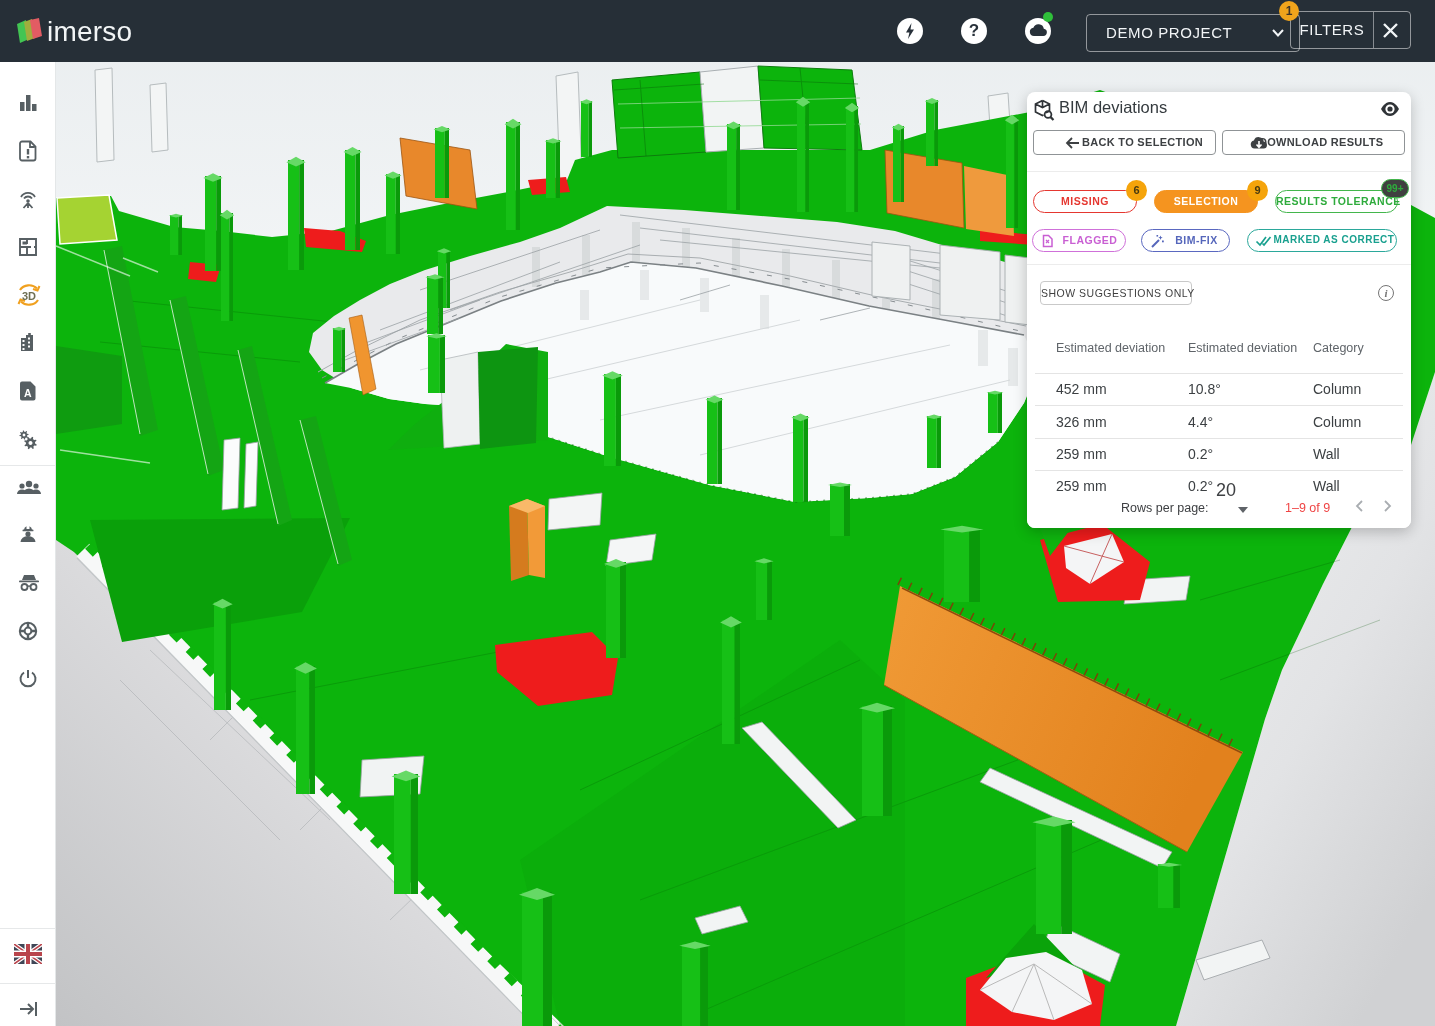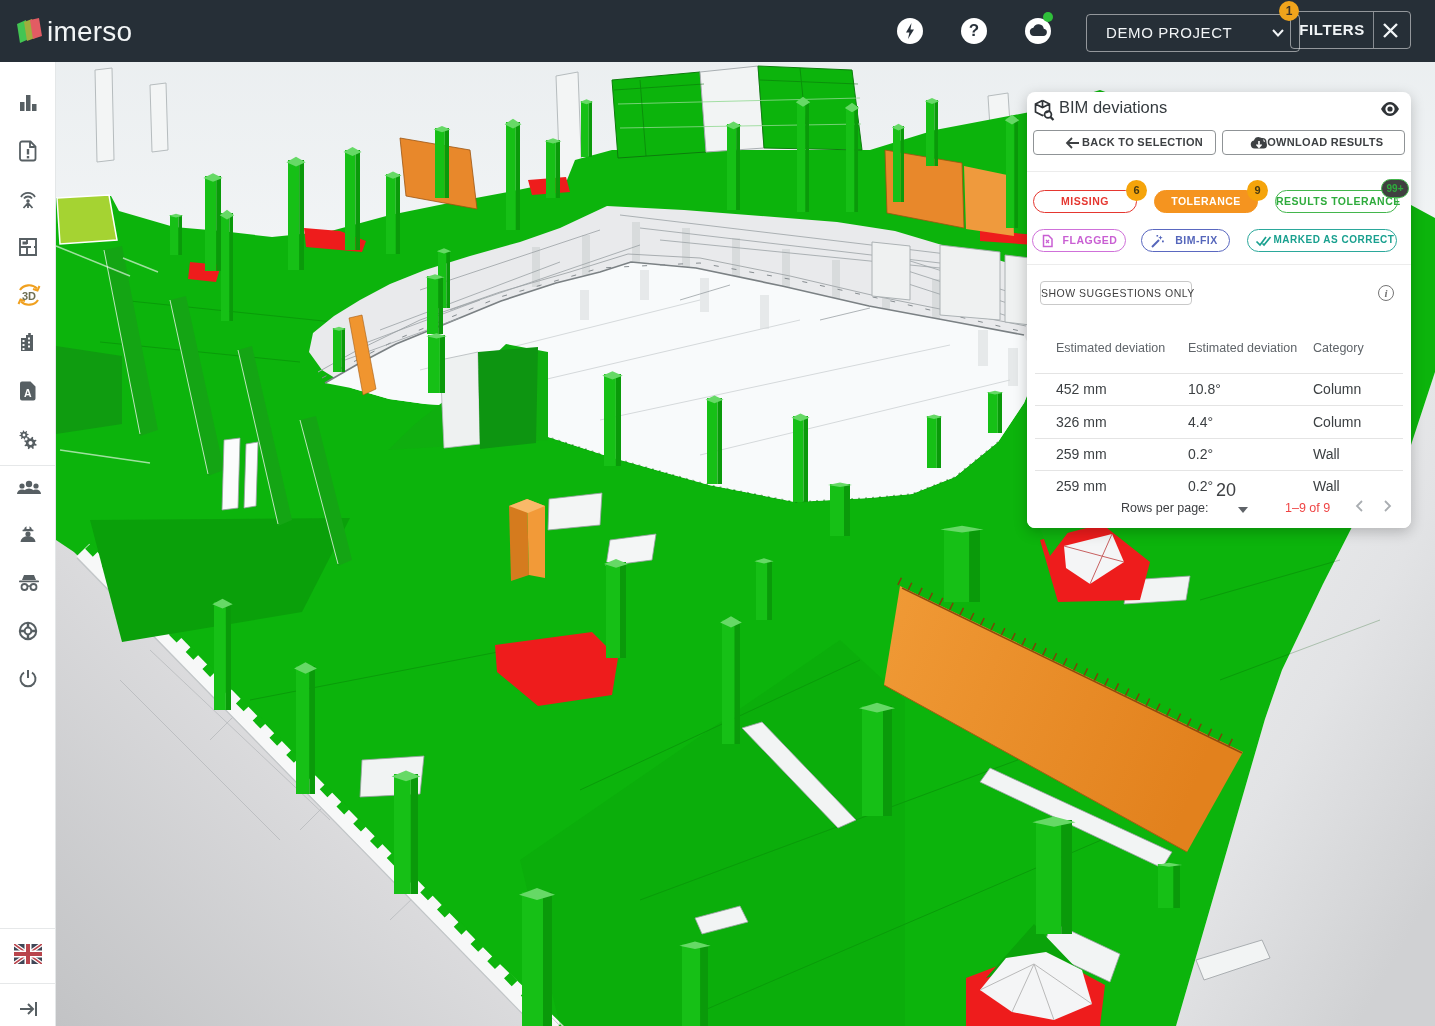--- a/index.html
+++ b/index.html
@@ -5,21 +5,21 @@
 *{margin:0;padding:0;box-sizing:border-box}
 html,body{width:1435px;height:1026px;overflow:hidden;font-family:"Liberation Sans",sans-serif;background:#fff}
 #stage{position:absolute;left:0;top:0;width:1435px;height:1026px;overflow:hidden}
 #scene{position:absolute;left:0;top:0}
 #topbar{position:absolute;left:0;top:0;width:1435px;height:62px;background:#262f37;z-index:20}
 #logotext{position:absolute;left:47px;top:16px;font-size:28px;color:#f2f5f6;letter-spacing:0.2px}
 .circbtn{position:absolute;top:18px;width:26px;height:26px;border-radius:50%;background:#fff;z-index:21}
 #greendot{position:absolute;left:1043px;top:12px;width:10px;height:10px;border-radius:50%;background:#2fbf3a;z-index:22}
 #demobtn{position:absolute;left:1086px;top:14px;width:214px;height:38px;border:1px solid rgba(255,255,255,.5);border-radius:4px;color:#f2f5f7;font-size:15px;font-weight:normal;letter-spacing:.6px;line-height:36px;padding-left:19px;z-index:21}
 #filtgroup{position:absolute;left:1290px;top:11px;width:121px;height:38px;border:1px solid rgba(255,255,255,.5);border-radius:4px;z-index:21}
-#filtgroup .lbl{position:absolute;left:0;top:0;width:82px;height:36px;line-height:36px;text-align:center;color:#f2f5f7;font-size:15px;font-weight:bold;letter-spacing:.6px}
+#filtgroup .lbl{position:absolute;left:0;top:0;width:82px;height:36px;line-height:36px;text-align:center;color:#f2f5f7;font-size:15px;font-weight:normal;letter-spacing:.6px}
 #filtgroup .div{position:absolute;left:82px;top:0;width:1px;height:36px;background:rgba(255,255,255,.45)}
 #badge1{position:absolute;left:1279px;top:1px;width:20px;height:20px;border-radius:50%;background:#f0a41c;color:#3e3428;font-size:12px;font-weight:bold;text-align:center;line-height:20px;z-index:23}
 #sidebar{position:absolute;left:0;top:62px;width:56px;height:964px;background:#fff;border-right:1px solid #e4e7e8;z-index:15}
 .sicon{position:absolute;left:16px}
 .sdiv{position:absolute;left:0;width:56px;height:1px;background:#e6e8e9}
 #panel{position:absolute;left:1027px;top:92px;width:384px;height:436px;background:#fff;border-radius:8px;box-shadow:0 4px 14px rgba(0,0,0,.22);z-index:10}
 .pab{position:absolute}
 .pbtn{position:absolute;border:1px solid #8f9396;border-radius:4px;background:#fff;color:#3d4043;font-size:11px;font-weight:bold;letter-spacing:.3px;text-align:left;white-space:nowrap}
 .chip{position:absolute;height:23px;border-radius:12px;font-size:10.5px;font-weight:bold;letter-spacing:.5px;text-align:center;line-height:20px;background:#fff;white-space:nowrap}
 .cbadge{position:absolute;width:21px;height:21px;border-radius:50%;background:#f5a40b;color:#473a10;font-size:11px;font-weight:bold;text-align:center;line-height:21px;z-index:3}
@@ -422,21 +422,21 @@
 </div>
 <div class="pbtn" style="left:195px;top:38px;width:183px;height:25px;line-height:23px;padding-left:36px">DOWNLOAD RESULTS
 <svg class="pab" style="left:26px;top:4px" width="20" height="16" viewBox="0 0 20 16">
           <path d="M5.5 13.5 a4 4 0 0 1 -0.6 -7.9 a5.1 5.1 0 0 1 9.9 1.05 a3.4 3.4 0 0 1 -0.5 6.85 Z" fill="#3d4043"></path>
           <path d="M10 6 V12 M7.5 9.5 L10 12.3 L12.5 9.5" stroke="#fff" stroke-width="1.6" fill="none"></path>
         </svg>
 </div>
 <div class="pdiv" style="top:79px"></div>
 <div class="chip" style="left:6px;top:98px;width:104px;border:1.5px solid #e53730;color:#e53730">MISSING</div>
 <div class="cbadge" style="left:99px;top:88px">6</div>
-<div class="chip" style="left:127px;top:98px;width:104px;background:#f5941f;border:1.5px solid #f5941f;color:#fff">TOLERANCE</div>
+<div class="chip" style="left:127px;top:98px;width:104px;background:#f5941f;border:1.5px solid #f5941f;color:#fff">SELECTION</div>
 <div class="cbadge" style="left:220px;top:88px">9</div>
 <div class="chip" style="left:248px;top:98px;width:123px;border:1.5px solid #43b64c;color:#2eab3c">RESULTS TOLERANCE</div>
 <div class="pab" style="left:354px;top:87px;width:28px;height:19px;border-radius:10px;border:1.5px solid #43b64c;background:#404040;color:#2eab3c;font-size:10px;font-weight:bold;text-align:center;line-height:17px;z-index:3">99+</div>
 <div class="chip" style="left:5px;top:137px;border:1.5px solid #cf70d9;color:#c95fd3;padding-left:22px;width:94px">FLAGGED
 <svg class="pab" style="left:8px;top:4px" width="13" height="14" viewBox="0 0 13 14">
           <path d="M2.5 1.5 h5 L11 5 V12.5 h-8.5 Z" fill="none" stroke="#c95fd3" stroke-width="1.5"></path>
           <path d="M5 6 L8 9 M8 6 L5 9" stroke="#c95fd3" stroke-width="1.2"></path>
         </svg>
 </div>
 <div class="chip" style="left:114px;top:137px;border:1.5px solid #5a68c0;color:#5566bb;padding-left:22px;width:89px">BIM-FIX

